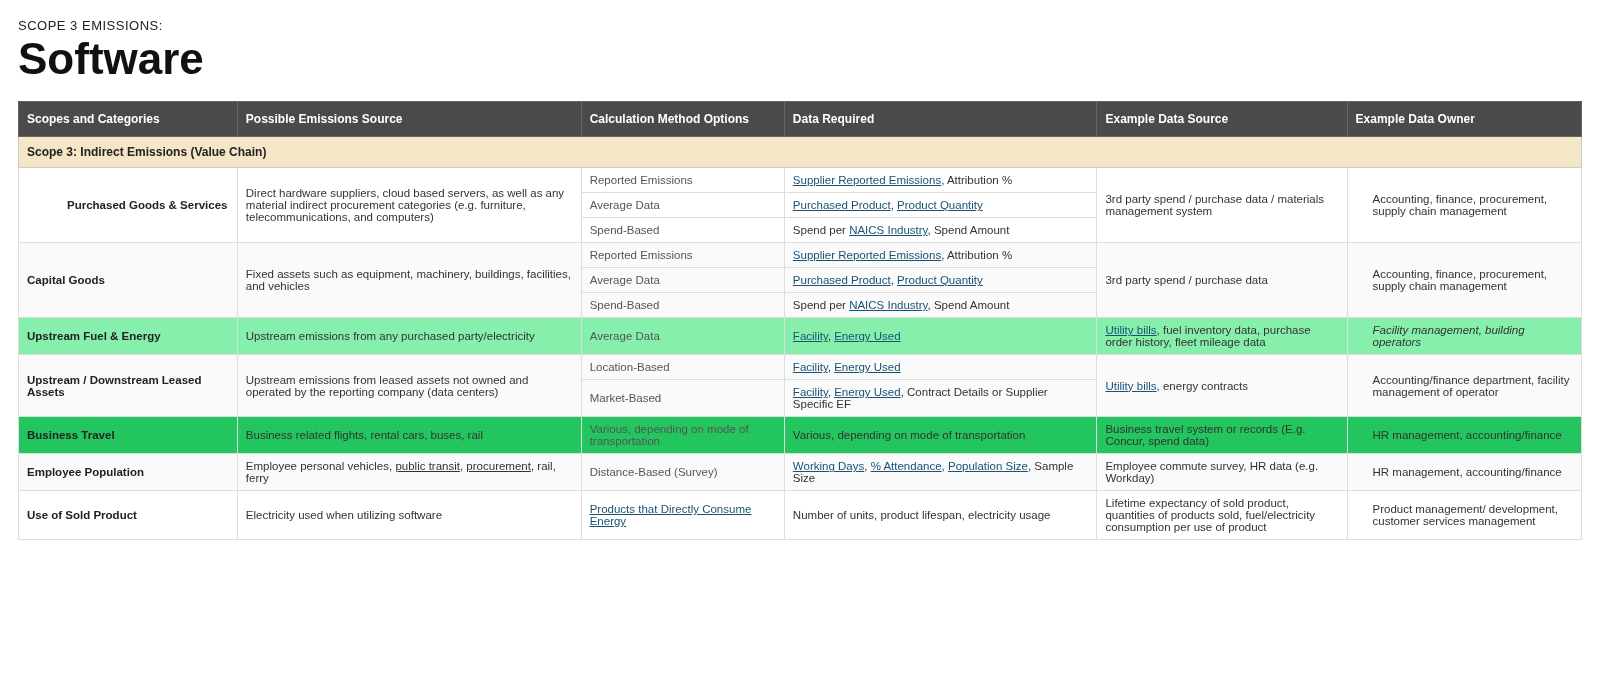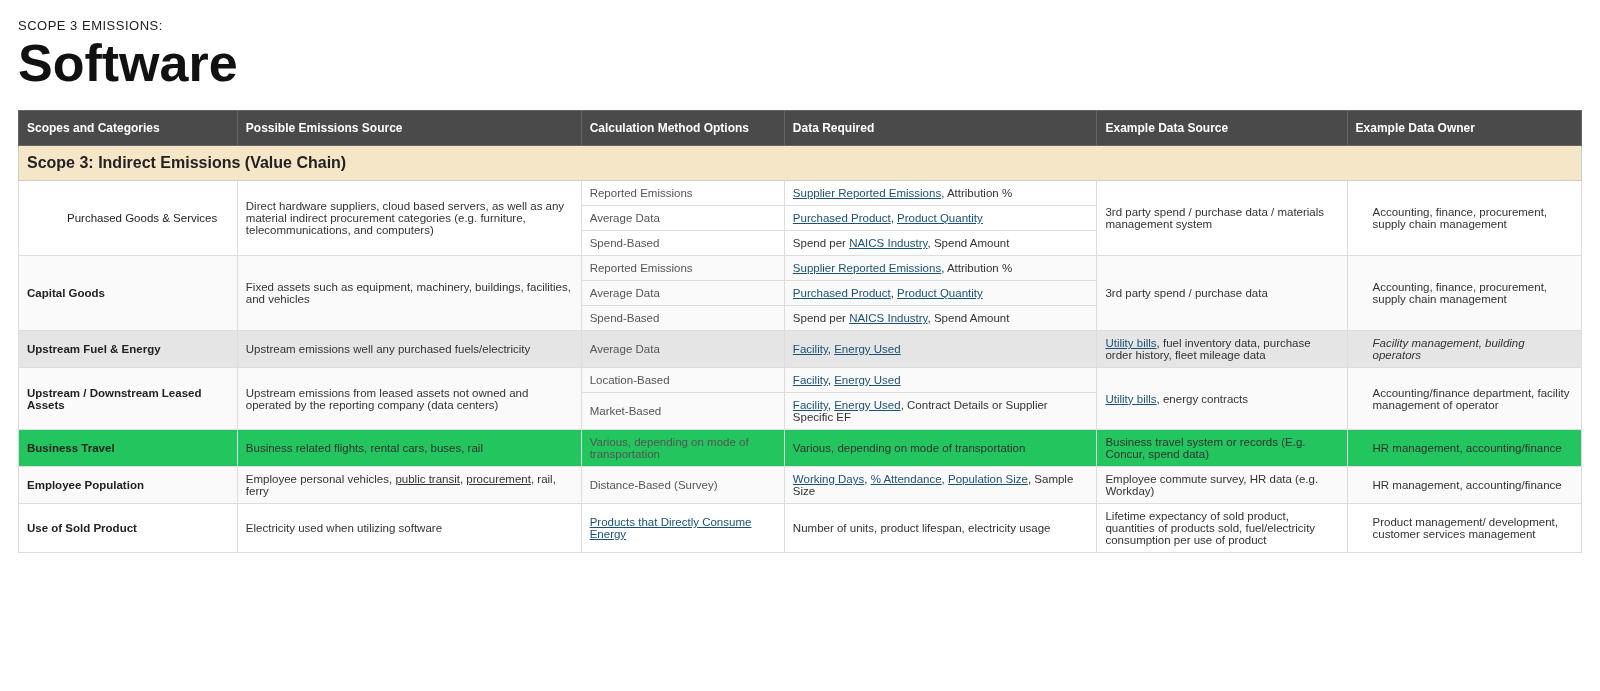--- a/index.html
+++ b/index.html
@@ -11,21 +11,21 @@
       font-size: 12px;
     }
     .page-subtitle {
       font-size: 13px;
       font-weight: normal;
       color: #222;
       margin-bottom: 2px;
       letter-spacing: 0.5px;
     }
     .page-title {
-      font-size: 52px;
+      font-size: 44px;
       font-weight: 900;
       color: #111;
       line-height: 1.1;
       margin-bottom: 18px;
     }
     table {
       width: 100%;
       border-collapse: collapse;
       font-size: 11.5px;
     }
@@ -37,21 +37,21 @@
     thead th {
       padding: 10px 8px;
       text-align: left;
       font-weight: bold;
       font-size: 12px;
       border: 1px solid #666;
     }
     .scope-row td {
       background: #f5e6c8;
       font-weight: bold;
-      font-size: 16px;
+      font-size: 12px;
       padding: 8px 8px;
       border: 1px solid #ccc;
     }
     tbody tr {
       border: 1px solid #ccc;
     }
     tbody td {
       padding: 6px 8px;
       border: 1px solid #ddd;
       vertical-align: middle;
@@ -99,21 +99,21 @@
       <th class="col-data">Data Required</th>
       <th class="col-exsource">Example Data Source</th>
       <th class="col-exowner">Example Data Owner</th>
     </tr>
   </thead>
   <tbody id="table-body">
   <tr class="scope-row">
         <td colspan="6">Scope 3: Indirect Emissions (Value Chain)</td>
       </tr>
       <tr style="background: rgb(255, 255, 255);">
-        <td rowspan="3" class="cat-cell" style="font-weight: normal; vertical-align: middle; padding-left: 48px;">Purchased Goods &amp; Services</td>
+        <td rowspan="3" class="cat-cell" style="font-weight: bold; vertical-align: middle; padding-left: 48px;">Purchased Goods &amp; Services</td>
         <td rowspan="3" class="source-cell" style="vertical-align: middle;">Direct hardware suppliers, cloud based servers, as well as any material indirect procurement categories (e.g. furniture, telecommunications, and computers)</td>
         <td class="calc-cell" style="vertical-align: middle; color: rgb(85, 85, 85);">Reported Emissions</td>
         <td class="data-req-cell" style="vertical-align: middle;"><span style="text-decoration:underline;color:#1a5276">Supplier Reported Emissions</span>, Attribution %</td>
         <td rowspan="3" class="ex-source-cell" style="vertical-align: middle;">3rd party spend / purchase data / materials management system</td>
         <td rowspan="3" class="ex-owner-cell" style="vertical-align: middle;">Accounting, finance,  procurement, supply chain management</td>
       </tr>
       <tr style="background: rgb(255, 255, 255);">
         <td class="calc-cell" style="vertical-align: middle; color: rgb(85, 85, 85);">Average Data</td>
         <td class="data-req-cell" style="vertical-align: middle;"><span style="text-decoration:underline;color:#1a5276">Purchased Product</span>, <span style="text-decoration:underline;color:#1a5276">Product Quantity</span></td>
       </tr>
@@ -130,23 +130,23 @@
         <td rowspan="3" class="ex-owner-cell" style="vertical-align: middle;">Accounting, finance,  procurement, supply chain management</td>
       </tr>
       <tr style="background: rgb(250, 250, 250);">
         <td class="calc-cell" style="vertical-align: middle; color: rgb(85, 85, 85);">Average Data</td>
         <td class="data-req-cell" style="vertical-align: middle;"><span style="text-decoration:underline;color:#1a5276">Purchased Product</span>, <span style="text-decoration:underline;color:#1a5276">Product Quantity</span></td>
       </tr>
       <tr style="background: rgb(250, 250, 250);">
         <td class="calc-cell" style="vertical-align: middle; color: rgb(85, 85, 85);">Spend-Based</td>
         <td class="data-req-cell" style="vertical-align: middle;">Spend per <span style="text-decoration:underline;color:#1a5276">NAICS Industry</span>, Spend Amount</td>
       </tr>
-      <tr style="background: #e5e5e5;">
+      <tr style="background: #86efac;">
         <td rowspan="1" class="cat-cell" style="font-weight: bold; vertical-align: middle;">Upstream Fuel &amp; Energy</td>
-        <td rowspan="1" class="source-cell" style="vertical-align: middle;">Upstream emissions well any purchased fuels/electricity</td>
+        <td rowspan="1" class="source-cell" style="vertical-align: middle;">Upstream emissions from any purchased party/electricity</td>
         <td class="calc-cell" style="vertical-align: middle; color: rgb(85, 85, 85);">Average Data</td>
         <td class="data-req-cell" style="vertical-align: middle;"><span style="text-decoration:underline;color:#1a5276">Facility</span>, <span style="text-decoration:underline;color:#1a5276">Energy Used</span></td>
         <td class="ex-source-cell" style="vertical-align: middle;"><span style="text-decoration:underline;color:#1a5276">Utility bills</span>, fuel inventory data, purchase order history, fleet mileage data</td>
         <td class="ex-owner-cell" style="vertical-align: middle; font-style: italic;">Facility management, building operators</td>
       </tr>
       <tr style="background: rgb(250, 250, 250);">
         <td rowspan="2" class="cat-cell" style="font-weight: bold; vertical-align: middle;">Upstream / Downstream Leased Assets</td>
         <td rowspan="2" class="source-cell" style="vertical-align: middle;">Upstream emissions from leased assets not owned and operated by the reporting company (data centers)</td>
         <td class="calc-cell" style="vertical-align: middle; color: rgb(85, 85, 85);">Location-Based</td>
         <td class="data-req-cell" style="vertical-align: middle;"><span style="text-decoration:underline;color:#1a5276">Facility</span>, <span style="text-decoration:underline;color:#1a5276">Energy Used</span></td>

